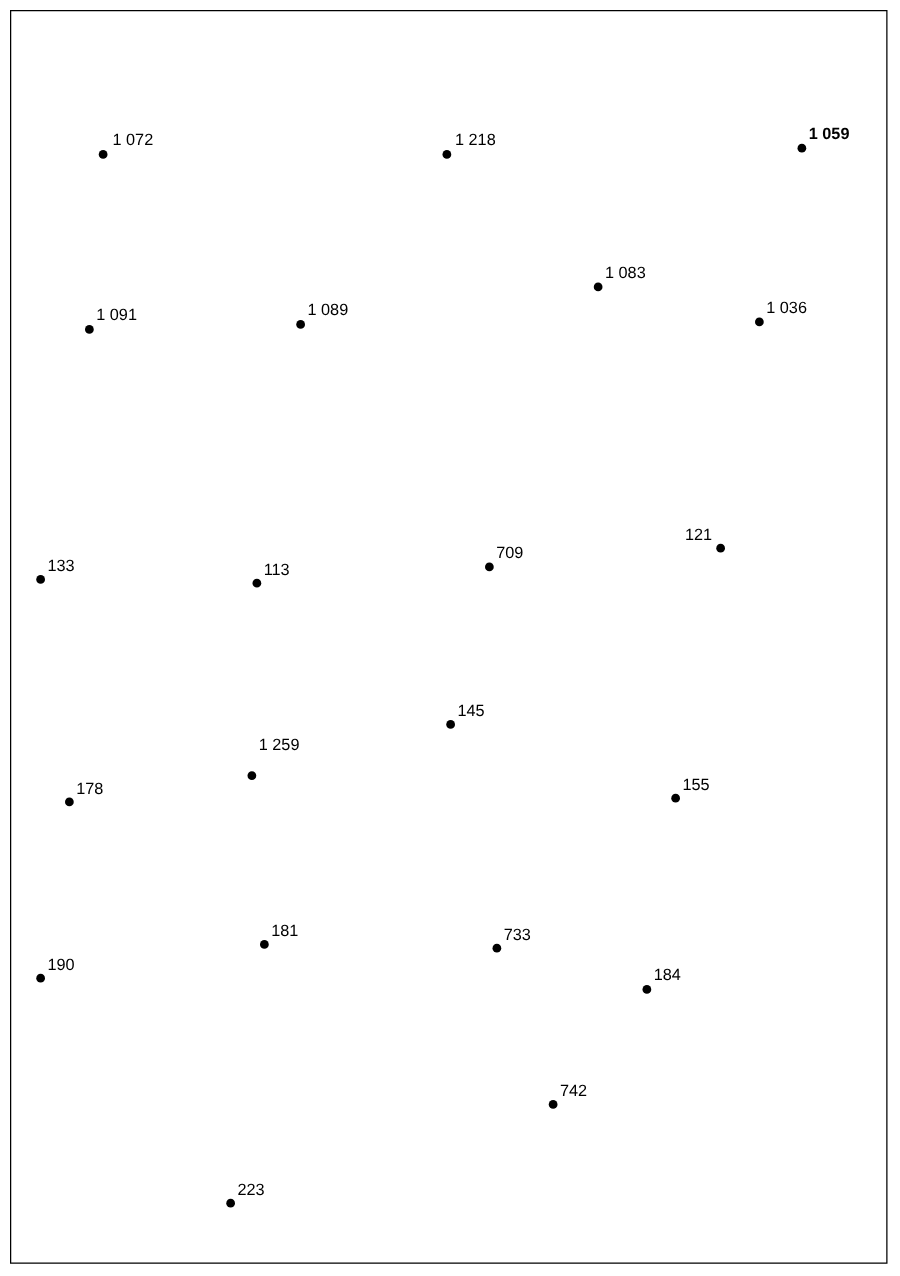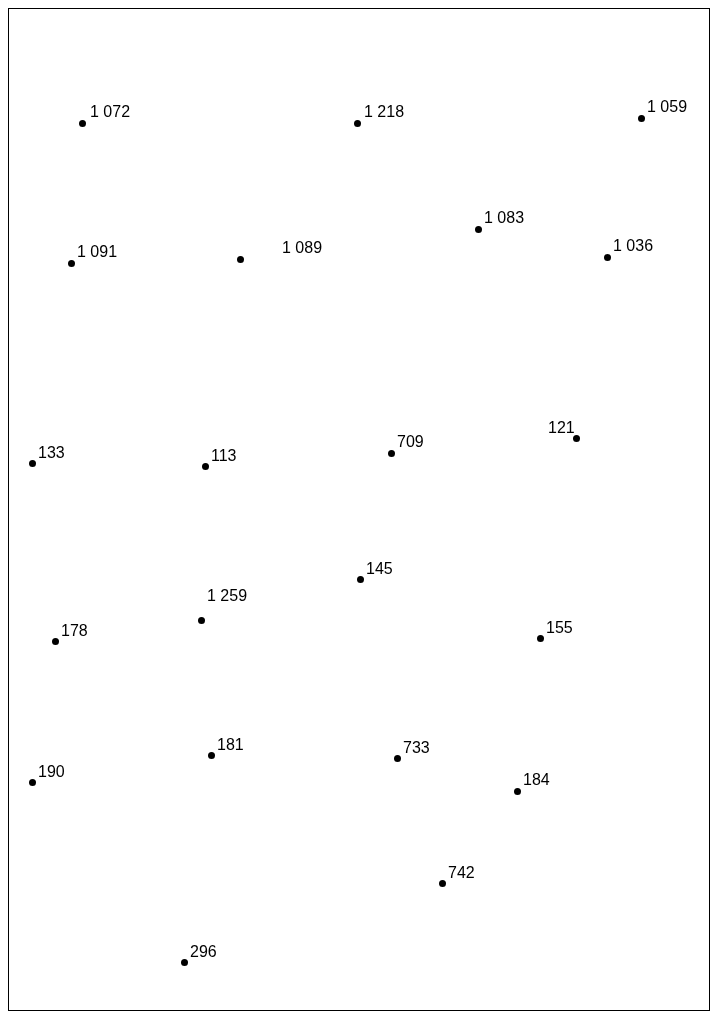--- a/index.html
+++ b/index.html
@@ -32,44 +32,44 @@
     width: 7px;
     height: 7px;
     margin-left: -3.5px;
     margin-top: -3.5px;
     border-radius: 50%;
     background: #000000;
   }
   .point-label {
     position: absolute;
     font-family: "Liberation Sans", sans-serif;
-    font-size: 16px;
+    font-size: 13px;
     color: #000000;
     white-space: nowrap;
     line-height: 11px;
   }
 </style>
 </head>
 <body>
 
 <div id="page">
   <div id="plot-frame">
     <div id="points-layer">
         <div class="point" style="left: 73px; top: 114px; background: rgb(0, 0, 0); width: 7px; height: 7px; margin-left: -3.5px; margin-top: -3.5px;"></div>
         <div class="point-label" style="left: 81px; top: 97px; color: rgb(0, 0, 0);">1 072</div>
         <div class="point" style="left: 348px; top: 114px; background: rgb(0, 0, 0); width: 7px; height: 7px; margin-left: -3.5px; margin-top: -3.5px;"></div>
         <div class="point-label" style="left: 355px; top: 97px; color: rgb(0, 0, 0);">1 218</div>
         <div class="point" style="left: 632px; top: 109px; background: rgb(0, 0, 0); width: 7px; height: 7px; margin-left: -3.5px; margin-top: -3.5px;"></div>
-        <div class="point-label" style="left: 638px; top: 92px; color: rgb(0, 0, 0);">1 059</div>
+        <div class="point-label" style="left: 638px; top: 92px; color: rgb(0, 0, 0); font-weight: bold;">1 059</div>
         <div class="point" style="left: 469px; top: 220px; background: rgb(0, 0, 0); width: 7px; height: 7px; margin-left: -3.5px; margin-top: -3.5px;"></div>
         <div class="point-label" style="left: 475px; top: 203px; color: rgb(0, 0, 0);">1 083</div>
         <div class="point" style="left: 62px; top: 254px; background: rgb(0, 0, 0); width: 7px; height: 7px; margin-left: -3.5px; margin-top: -3.5px;"></div>
         <div class="point-label" style="left: 68px; top: 237px; color: rgb(0, 0, 0);">1 091</div>
         <div class="point" style="left: 231px; top: 250px; background: rgb(0, 0, 0); width: 7px; height: 7px; margin-left: -3.5px; margin-top: -3.5px;"></div>
-        <div class="point-label" style="left: 237px; top: 233px; color: rgb(0, 0, 0); margin-left: 36px;">1 089</div>
+        <div class="point-label" style="left: 237px; top: 233px; color: rgb(0, 0, 0);">1 089</div>
         <div class="point" style="left: 598px; top: 248px; background: rgb(0, 0, 0); width: 7px; height: 7px; margin-left: -3.5px; margin-top: -3.5px;"></div>
         <div class="point-label" style="left: 604px; top: 231px; color: rgb(0, 0, 0);">1 036</div>
         <div class="point" style="left: 567px; top: 429px; background: rgb(0, 0, 0); width: 7px; height: 7px; margin-left: -3.5px; margin-top: -3.5px;"></div>
         <div class="point-label" style="left: 539px; top: 413px; color: rgb(0, 0, 0);">121</div>
         <div class="point" style="left: 382px; top: 444px; background: rgb(0, 0, 0); width: 7px; height: 7px; margin-left: -3.5px; margin-top: -3.5px;"></div>
         <div class="point-label" style="left: 388px; top: 427px; color: rgb(0, 0, 0);">709</div>
         <div class="point" style="left: 23px; top: 454px; background: rgb(0, 0, 0); width: 7px; height: 7px; margin-left: -3.5px; margin-top: -3.5px;"></div>
         <div class="point-label" style="left: 29px; top: 438px; color: rgb(0, 0, 0);">133</div>
         <div class="point" style="left: 196px; top: 457px; background: rgb(0, 0, 0); width: 7px; height: 7px; margin-left: -3.5px; margin-top: -3.5px;"></div>
         <div class="point-label" style="left: 202px; top: 441px; color: rgb(0, 0, 0);">113</div>
@@ -85,16 +85,16 @@
         <div class="point-label" style="left: 208px; top: 730px; color: rgb(0, 0, 0);">181</div>
         <div class="point" style="left: 388px; top: 749px; background: rgb(0, 0, 0); width: 7px; height: 7px; margin-left: -3.5px; margin-top: -3.5px;"></div>
         <div class="point-label" style="left: 394px; top: 733px; color: rgb(0, 0, 0);">733</div>
         <div class="point" style="left: 23px; top: 773px; background: rgb(0, 0, 0); width: 7px; height: 7px; margin-left: -3.5px; margin-top: -3.5px;"></div>
         <div class="point-label" style="left: 29px; top: 757px; color: rgb(0, 0, 0);">190</div>
         <div class="point" style="left: 508px; top: 782px; background: rgb(0, 0, 0); width: 7px; height: 7px; margin-left: -3.5px; margin-top: -3.5px;"></div>
         <div class="point-label" style="left: 514px; top: 765px; color: rgb(0, 0, 0);">184</div>
         <div class="point" style="left: 433px; top: 874px; background: rgb(0, 0, 0); width: 7px; height: 7px; margin-left: -3.5px; margin-top: -3.5px;"></div>
         <div class="point-label" style="left: 439px; top: 858px; color: rgb(0, 0, 0);">742</div>
         <div class="point" style="left: 175px; top: 953px; background: rgb(0, 0, 0); width: 7px; height: 7px; margin-left: -3.5px; margin-top: -3.5px;"></div>
-        <div class="point-label" style="left: 181px; top: 937px; color: rgb(0, 0, 0);">296</div>
+        <div class="point-label" style="left: 181px; top: 937px; color: rgb(0, 0, 0);">223</div>
       </div>
   </div>
 </div>
 
 </body></html>

